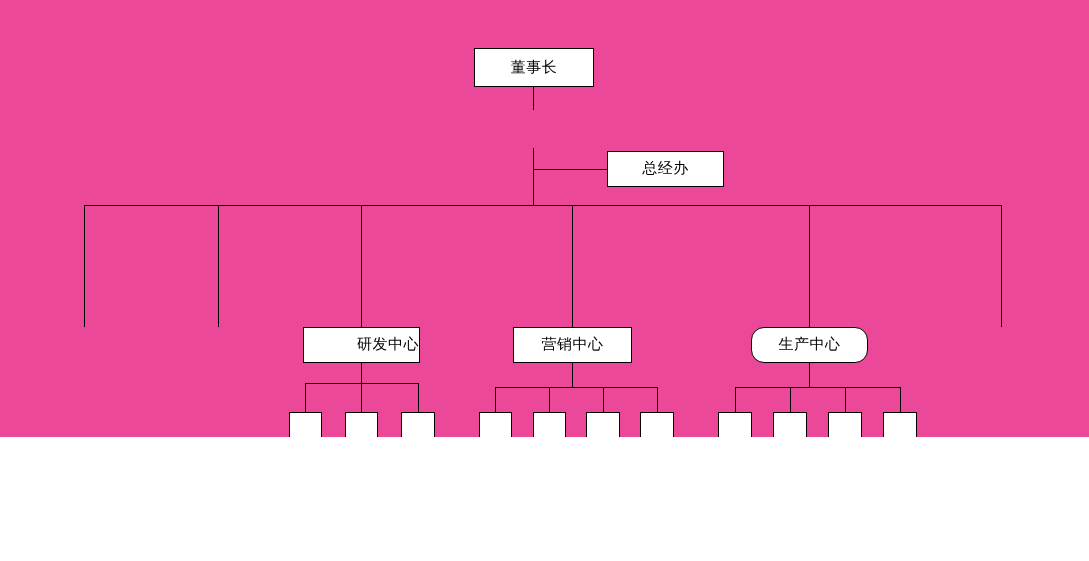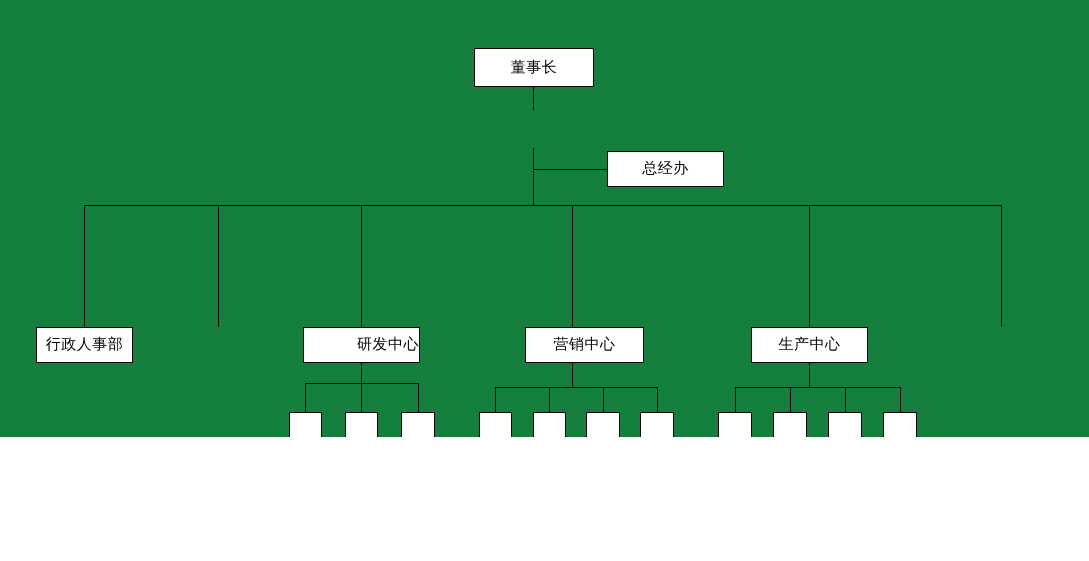--- a/index.html
+++ b/index.html
@@ -7,21 +7,21 @@
     padding: 0;
     background: #ffffff;
   }
   body {
     font-family: "DejaVu Sans", "Liberation Sans", sans-serif;
   }
   #chart-root {
     position: relative;
     width: 1089px;
     height: 437px;
-    background: #15803d;
+    background: #ec4899;
     overflow: hidden;
   }
   .node {
     position: absolute;
     box-sizing: border-box;
     border: 1px solid #000000;
     background: #ffffff;
     display: flex;
     align-items: center;
     justify-content: center;
@@ -71,34 +71,31 @@
 
   <div class="line h" style="left:84px; top:205px; width:918px;"></div>
 
   <div class="line v" style="left:84px;  top:205px; height:122px;"></div>
   <div class="line v" style="left:218px; top:205px; height:122px;"></div>
   <div class="line v" style="left:361px; top:205px; height:122px;"></div>
   <div class="line v" style="left:572px; top:205px; height:122px;"></div>
   <div class="line v" style="left:809px; top:205px; height:122px;"></div>
   <div class="line v" style="left:1001px;top:205px; height:122px;"></div>
 
-  <div class="node horizontal" style="left:36px; top:327px; width:97px; height:36px;">
-    <span>行政人事部</span>
-  </div>
 
 
   <div class="node horizontal" style="left:303px; top:327px; width:117px; height:36px;justify-content:flex-end;">
     <span>研发中心</span>
   </div>
 
-  <div class="node horizontal" style="left:525px; top:327px; width:119px; height:36px;">
+  <div class="node horizontal" style="left:513px; top:327px; width:119px; height:36px;">
     <span>营销中心</span>
   </div>
 
-  <div class="node horizontal" style="left:751px; top:327px; width:117px; height:36px;">
+  <div class="node horizontal" style="left:751px; top:327px; width:117px; height:36px;border-radius:13px;">
     <span>生产中心</span>
   </div>
 
 
   <div class="line v" style="left:361px; top:363px; height:20px;"></div>
   <div class="line h" style="left:305px; top:383px; width:113px;"></div>
   <div class="line v" style="left:305px; top:383px; height:29px;"></div>
   <div class="line v" style="left:361px; top:383px; height:29px;"></div>
   <div class="line v" style="left:418px; top:383px; height:29px;"></div>
 

